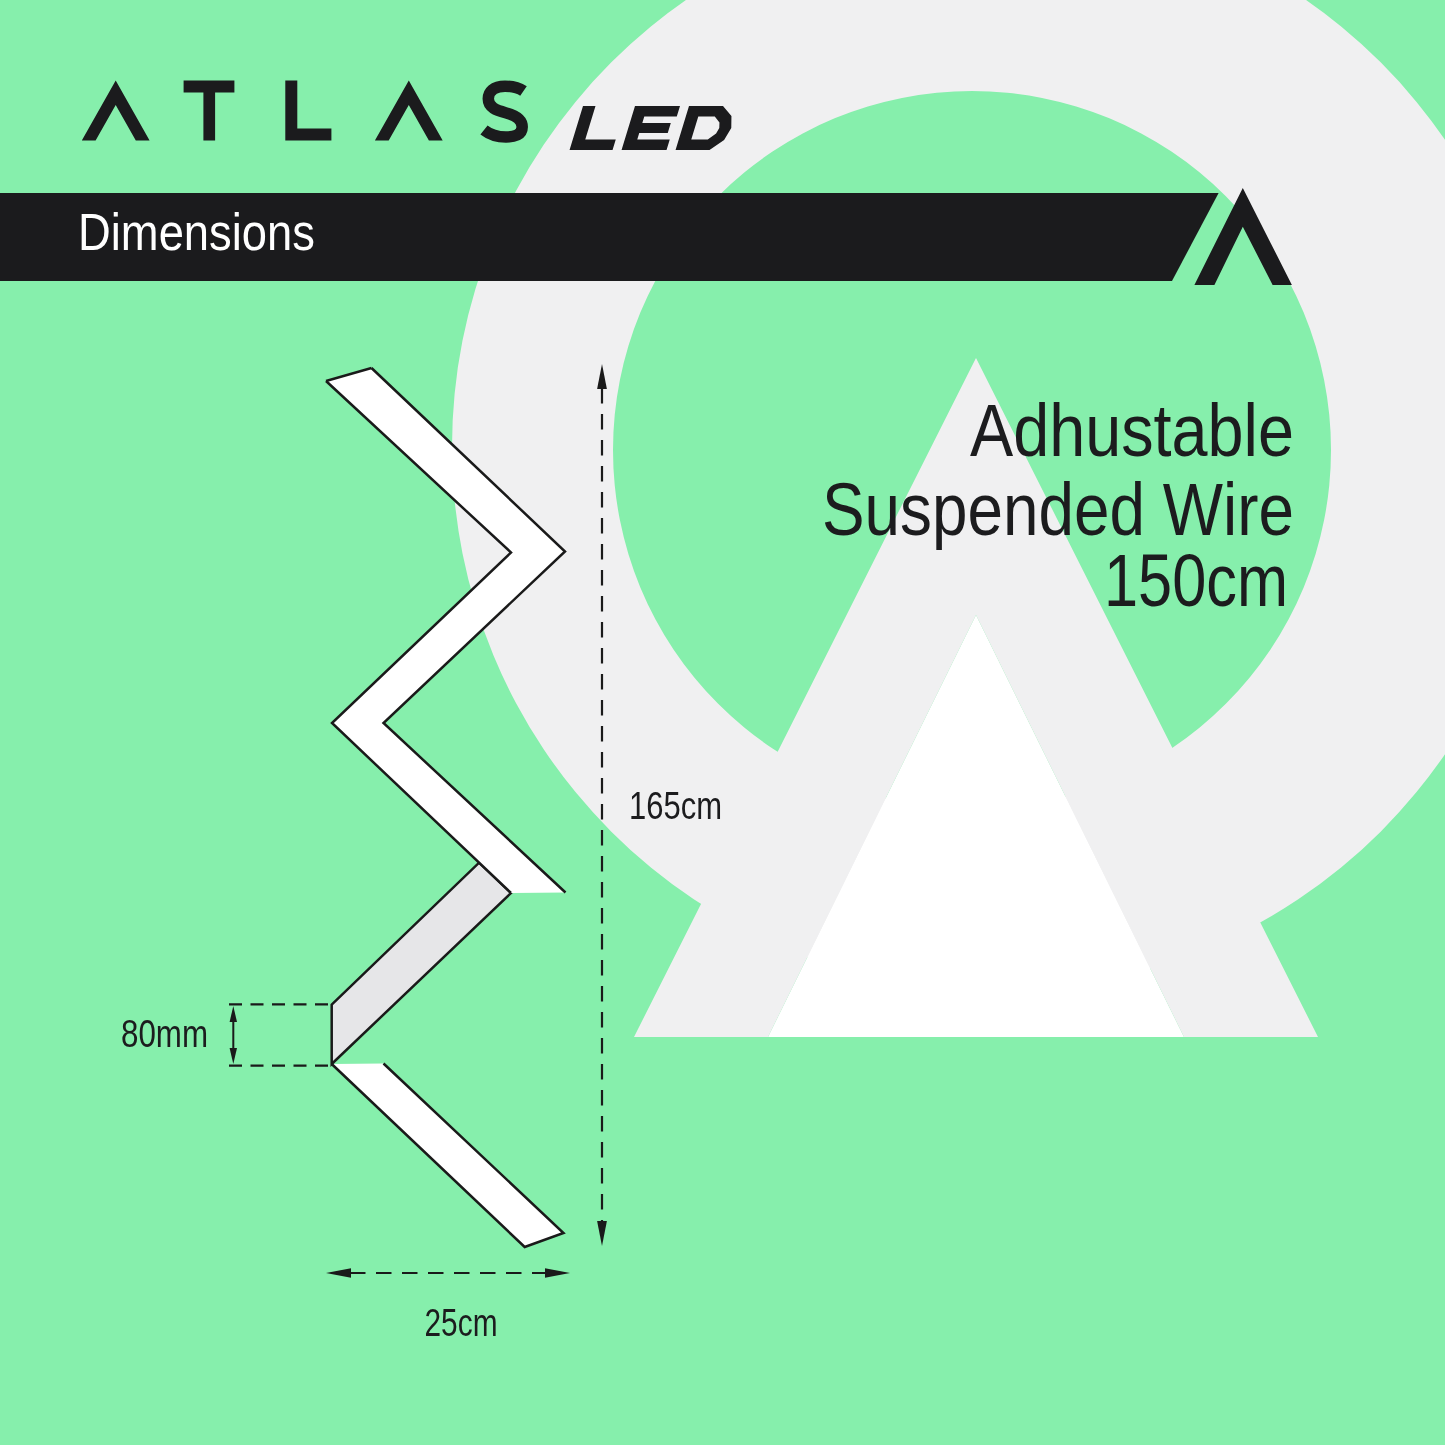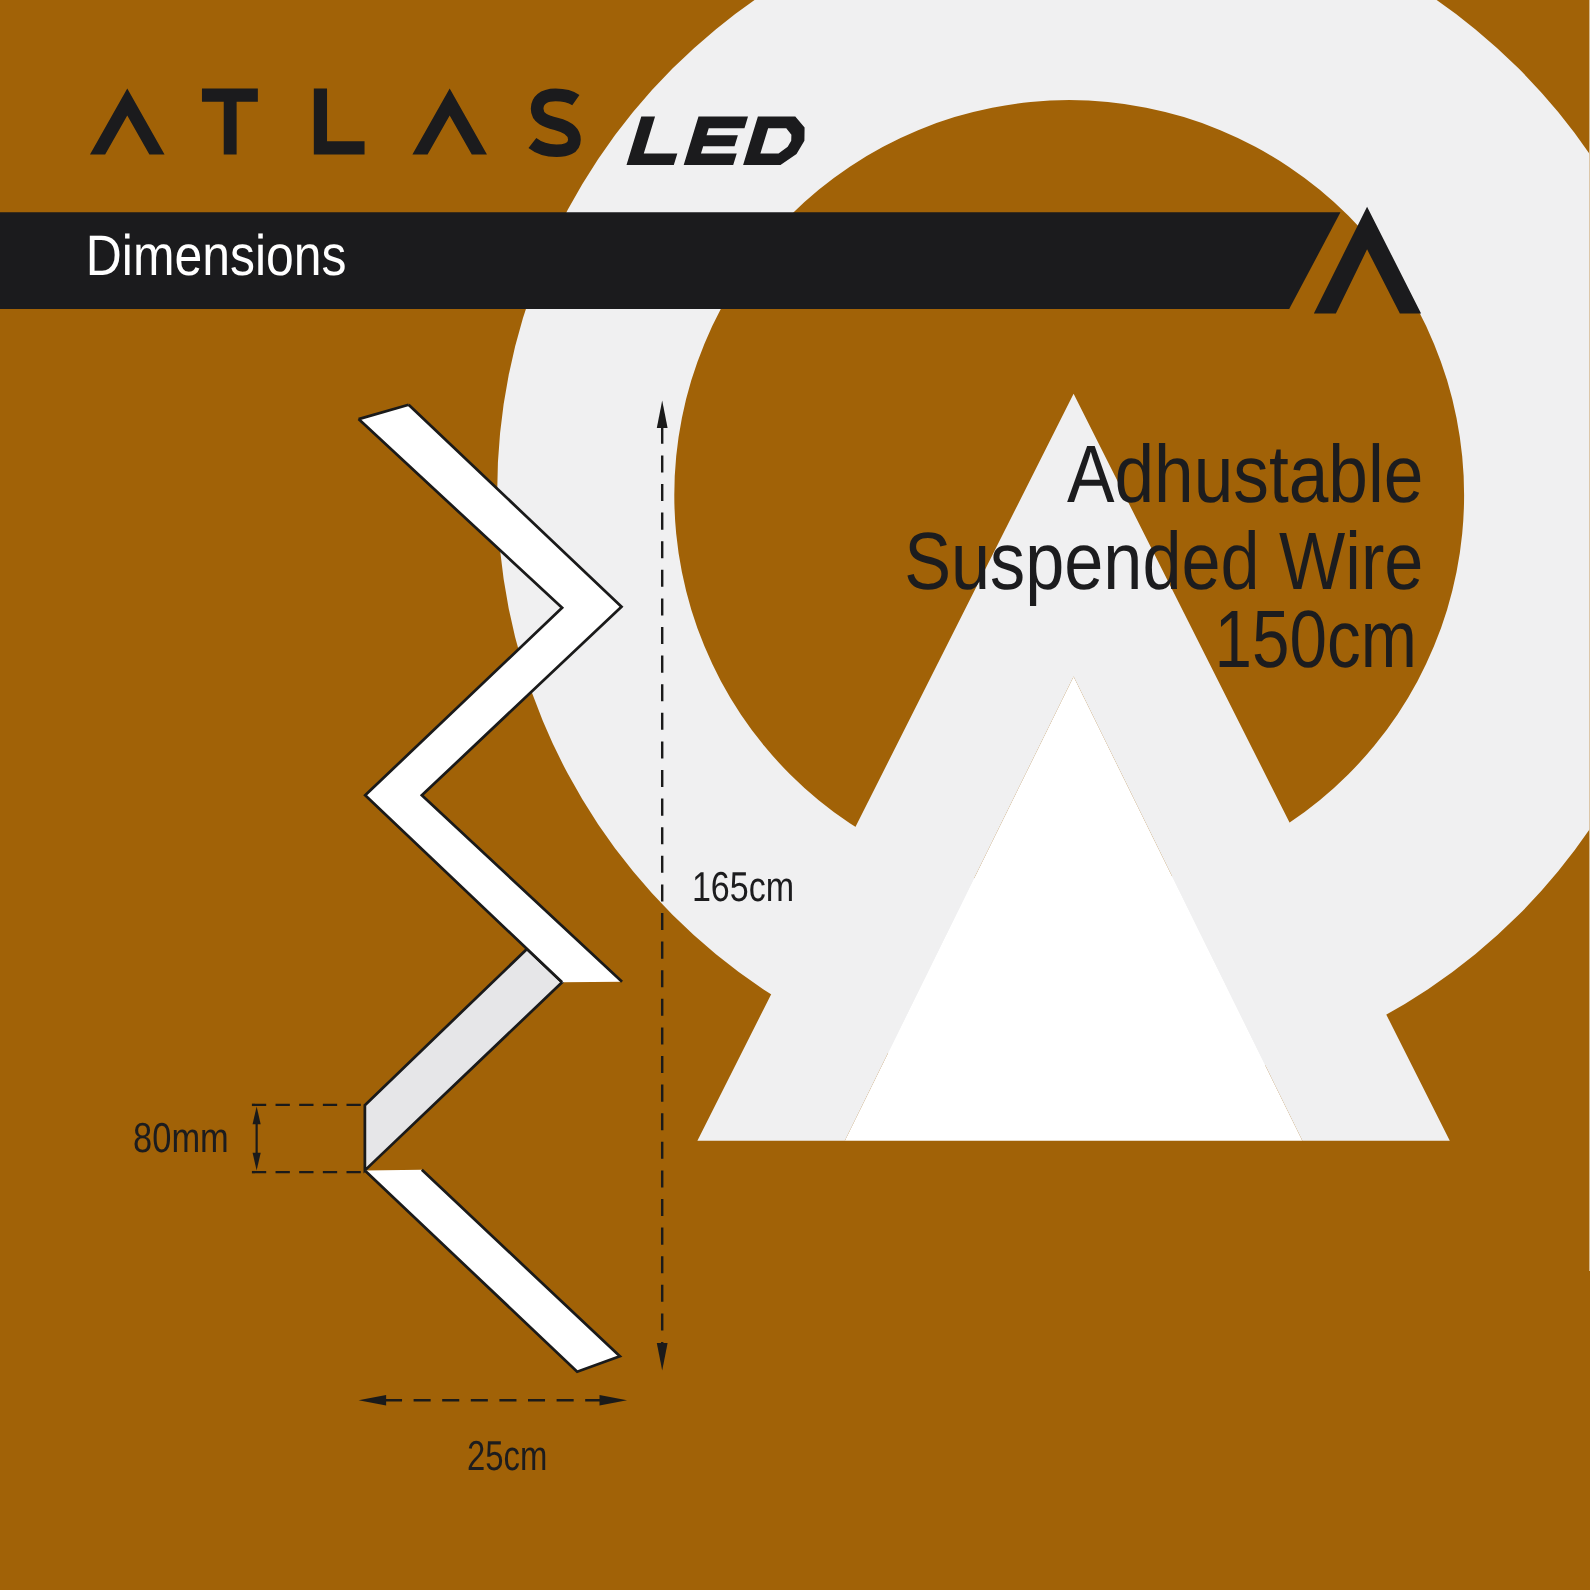--- a/index.html
+++ b/index.html
@@ -1,16 +1,16 @@
 <!DOCTYPE html>
 <html><head>
 <meta charset="utf-8">
 <style>
   html,body{margin:0;padding:0;background:#fff;}
-  .stage{position:relative;width:1445px;height:1445px;background:#a16207;overflow:hidden;
+  .stage{position:relative;width:1445px;height:1445px;background:#86efac;overflow:hidden;
          font-family:"Liberation Sans",sans-serif;}
   svg{position:absolute;left:0;top:0;}
   text{font-family:"Liberation Sans",sans-serif;}
 </style>
 </head>
 <body>
 
 <div class="stage">
 <svg width="1445" height="1445" viewBox="0 0 1445 1445">
 

